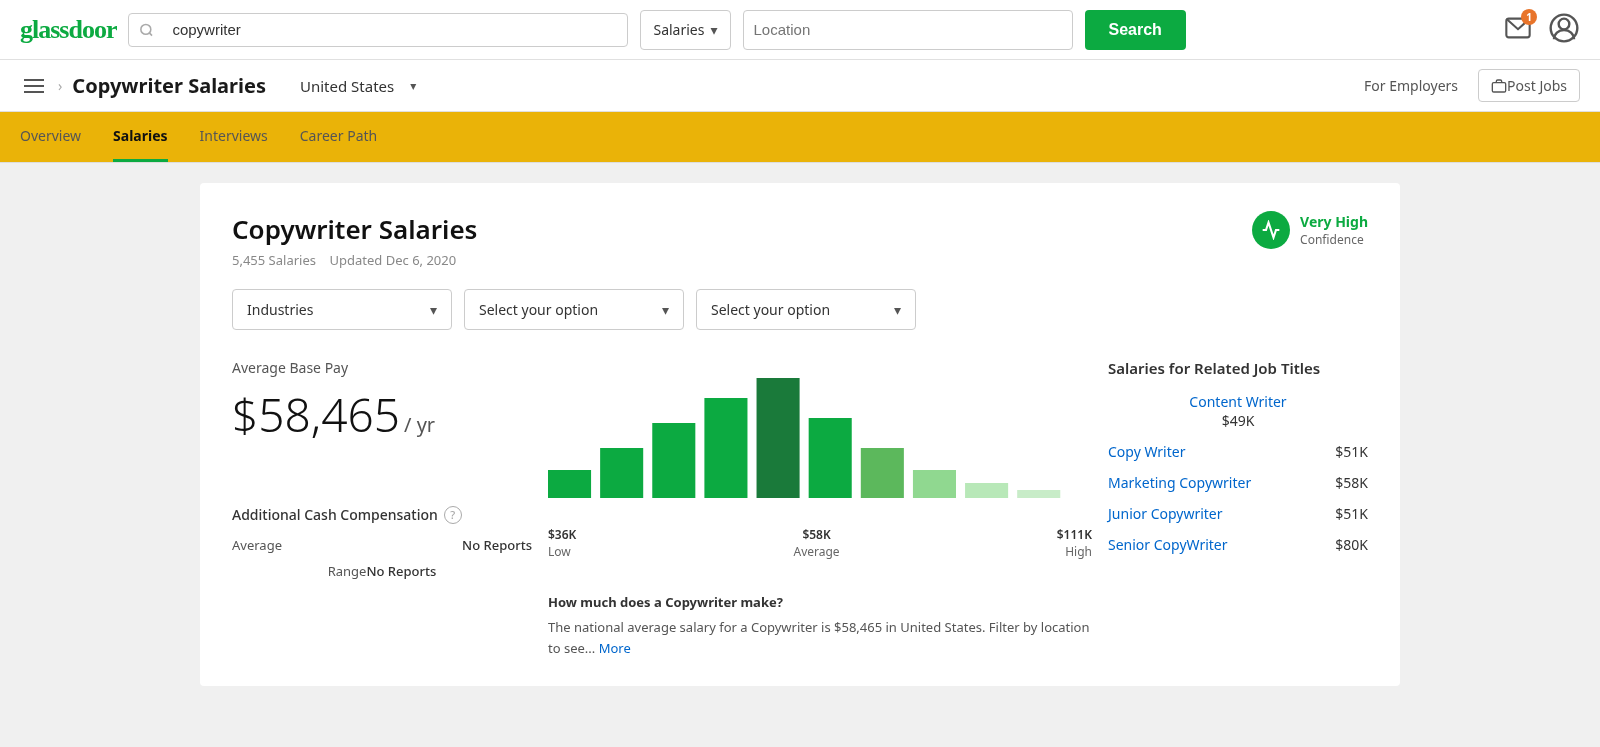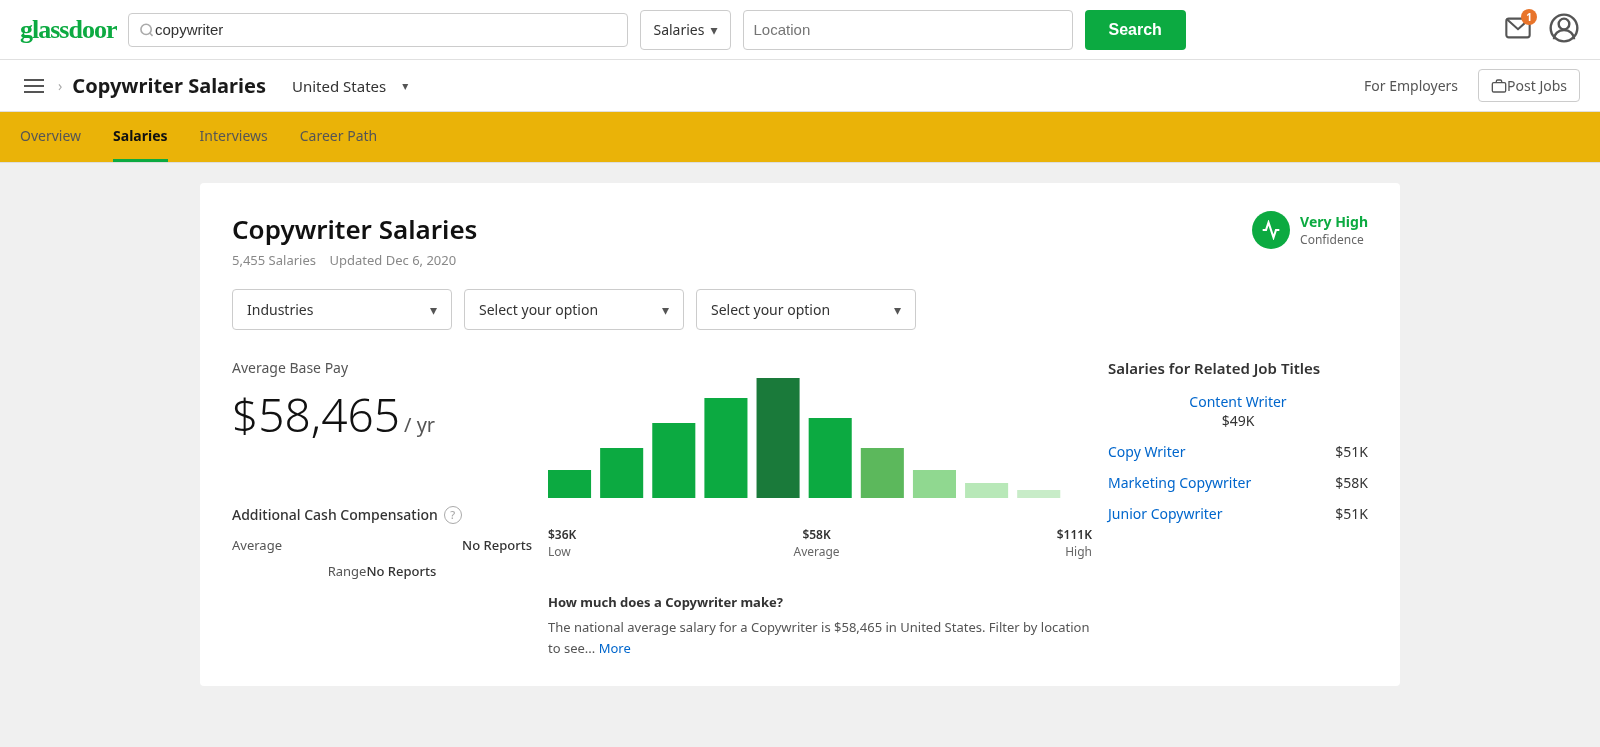--- a/index.html
+++ b/index.html
@@ -4,21 +4,21 @@
   <style>
     * { box-sizing: border-box; margin: 0; padding: 0; }
     body { font-family: 'Noto Sans', Arial, sans-serif; background: #f0f0f0; color: #333; font-size: 14px; }
   </style>
 </head>
 <body>
 
 <header style="background:#fff; border-bottom:1px solid #e0e0e0; padding:10px 20px; display:flex; align-items:center; gap:12px; height:60px;">
   <div style="color:#0caa41; font-size:26px; font-weight:700; font-family:Georgia,serif; letter-spacing:-1px; flex-shrink:0; cursor:pointer;">glassdoor</div>
 
-  <div style="display:flex; align-items:center; border:1.5px solid #ccc; border-radius:4px; padding:0 10px; height:34px; flex:1; max-width:500px; gap:0;">
+  <div style="display:flex; align-items:center; border:1.5px solid #ccc; border-radius:4px; padding:0 10px; height:34px; flex:1; max-width:500px; gap:18px;">
     <svg width="16" height="16" viewBox="0 0 24 24" fill="none" stroke="#aaa" stroke-width="2.5">
         <circle cx="11" cy="11" r="8"></circle>
         <line x1="21" y1="21" x2="16.65" y2="16.65"></line>
       </svg>
     <input style="border: none; outline: none; font-size: 15px; width: 100%; color: rgb(51, 51, 51);" value="copywriter">
   </div>
 
   <div style="display:flex; align-items:center; border:1.5px solid #ccc; border-radius:4px; height:40px; padding:0 12px; gap:6px; background:#fff; cursor:pointer; font-size:14px; color:#333; white-space:nowrap;">
     <span>Salaries</span>
     <span style="color:#555;">▾</span>
@@ -49,21 +49,21 @@
 </header>
 
 <div style="background:#fff; border-bottom:1px solid #e0e0e0; padding:0 20px; display:flex; align-items:center; height:52px; gap:10px;">
   <div style="display:flex; flex-direction:column; gap:4px; cursor:pointer; padding:4px;">
     <span style="display:block; width:20px; height:2px; background:#555;"></span>
     <span style="display:block; width:20px; height:2px; background:#555;"></span>
     <span style="display:block; width:20px; height:2px; background:#555;"></span>
   </div>
   <span style="color:#aaa; font-size:14px;">›</span>
   <h1 style="font-size:20px; font-weight:700; color:#1a1a1a;">Copywriter Salaries</h1>
-  <div style="display:flex; align-items:center; gap:16px; margin-left:16px; font-size:15px; color:#333; cursor:pointer;">
+  <div style="display:flex; align-items:center; gap:16px; margin-left:24px; font-size:15px; color:#333; cursor:pointer;">
     <span>United States</span>
     <span style="color:#555; font-size:12px;">▾</span>
   </div>
   <div style="margin-left:auto; display:flex; align-items:center; gap:20px;">
     <span style="font-size:14px; color:#555; cursor:pointer;">For Employers</span>
     <div style="display:flex; align-items:center; font-size:14px; color:#555; cursor:pointer; border:1.5px solid #ccc; border-radius:4px; padding:6px 12px;">
       <svg width="16" height="16" viewBox="0 0 24 24" fill="none" stroke="#555" stroke-width="2">
           <rect x="2" y="7" width="20" height="14" rx="2"></rect>
           <path d="M16 7V5a2 2 0 0 0-2-2h-4a2 2 0 0 0-2 2v2"></path>
         </svg>
@@ -197,17 +197,21 @@
           <span style="font-size:14px; color:#333;">$51K</span>
         </div>
         <div style="display:flex; justify-content:space-between; align-items:center; margin-bottom:12px;">
           <span style="color:#0066cc; font-size:14px; cursor:pointer;">Marketing Copywriter</span>
           <span style="font-size:14px; color:#333;">$58K</span>
         </div>
         <div style="display:flex; justify-content:space-between; align-items:center; margin-bottom:12px;">
           <span style="color:#0066cc; font-size:14px; cursor:pointer;">Junior Copywriter</span>
           <span style="font-size:14px; color:#333;">$51K</span>
         </div>
+        <div style="display:flex; justify-content:space-between; align-items:center; margin-bottom:12px;">
+          <span style="color:#0066cc; font-size:14px; cursor:pointer;">Senior CopyWriter</span>
+          <span style="font-size:14px; color:#333;">$80K</span>
+        </div>
       </div>
 
     </div>
   </div>
 </main>
 
 </body></html>

